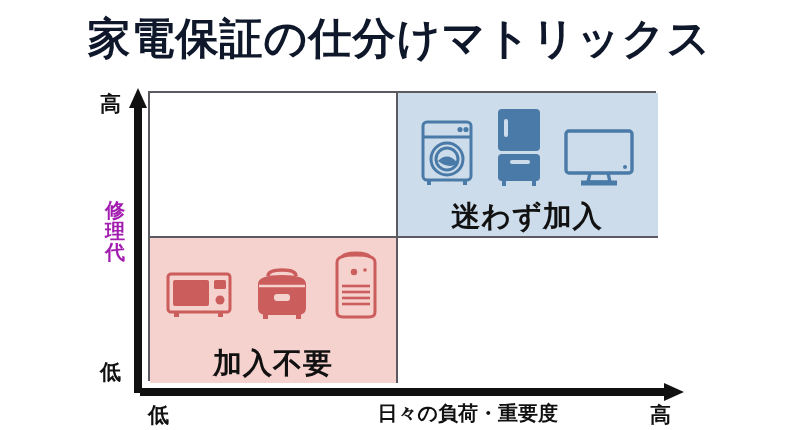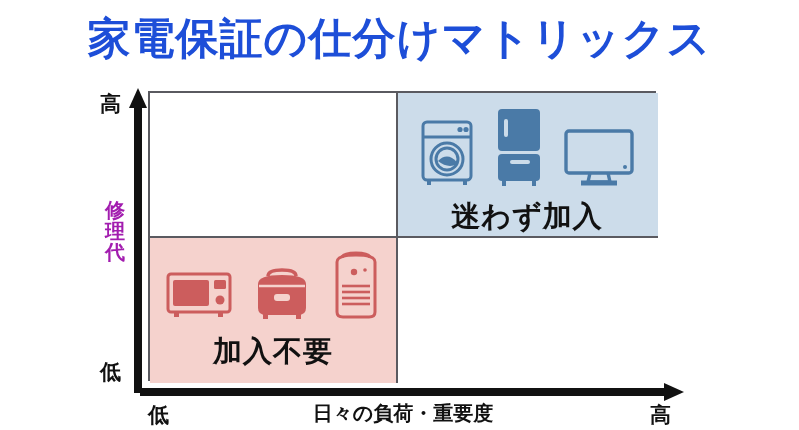--- a/index.html
+++ b/index.html
@@ -20,21 +20,21 @@
   #chart-title {
     position: absolute;
     left: 0;
     top: 14px;
     width: 799px;
     text-align: center;
     font-size: 43px;
     font-weight: 700;
     letter-spacing: 1px;
     line-height: 1.15;
-    color: #1d4ed8;
+    color: #0f172a;
     white-space: nowrap;
   }
 
   
   #matrix-area {
     position: absolute;
     left: 148px;
     top: 91px;
     width: 508px;
     height: 290px;
@@ -86,21 +86,21 @@
   #quadrant-bottom-left .icon-row { margin-top: 12px; }
 
   .quad-label {
     font-size: 29px;
     font-weight: 700;
     color: #111111;
     letter-spacing: 1px;
     white-space: nowrap;
   }
   #quadrant-top-right .quad-label { margin-top: 6px; }
-  #quadrant-bottom-left .quad-label { margin-top: 8px; }
+  #quadrant-bottom-left .quad-label { margin-top: 20px; }
 
   
   #y-axis {
     position: absolute;
     left: 128px;
     top: 86px;
     width: 20px;
     height: 307px;
   }
   #x-axis {
@@ -132,21 +132,21 @@
     font-weight: 700;
     line-height: 1.05;
     text-align: center;
     color: #a21caf;
   }
   #x-axis-title {
     position: absolute;
     left: 248px;
     top: 400px;
     width: 310px;
-    text-align: center;
+    text-align: right;
     font-size: 20px;
     font-weight: 700;
     color: #111111;
     white-space: nowrap;
   }
 </style>
 </head>
 <body>
 
 <div id="chart-title">家電保証の仕分けマトリックス</div>

